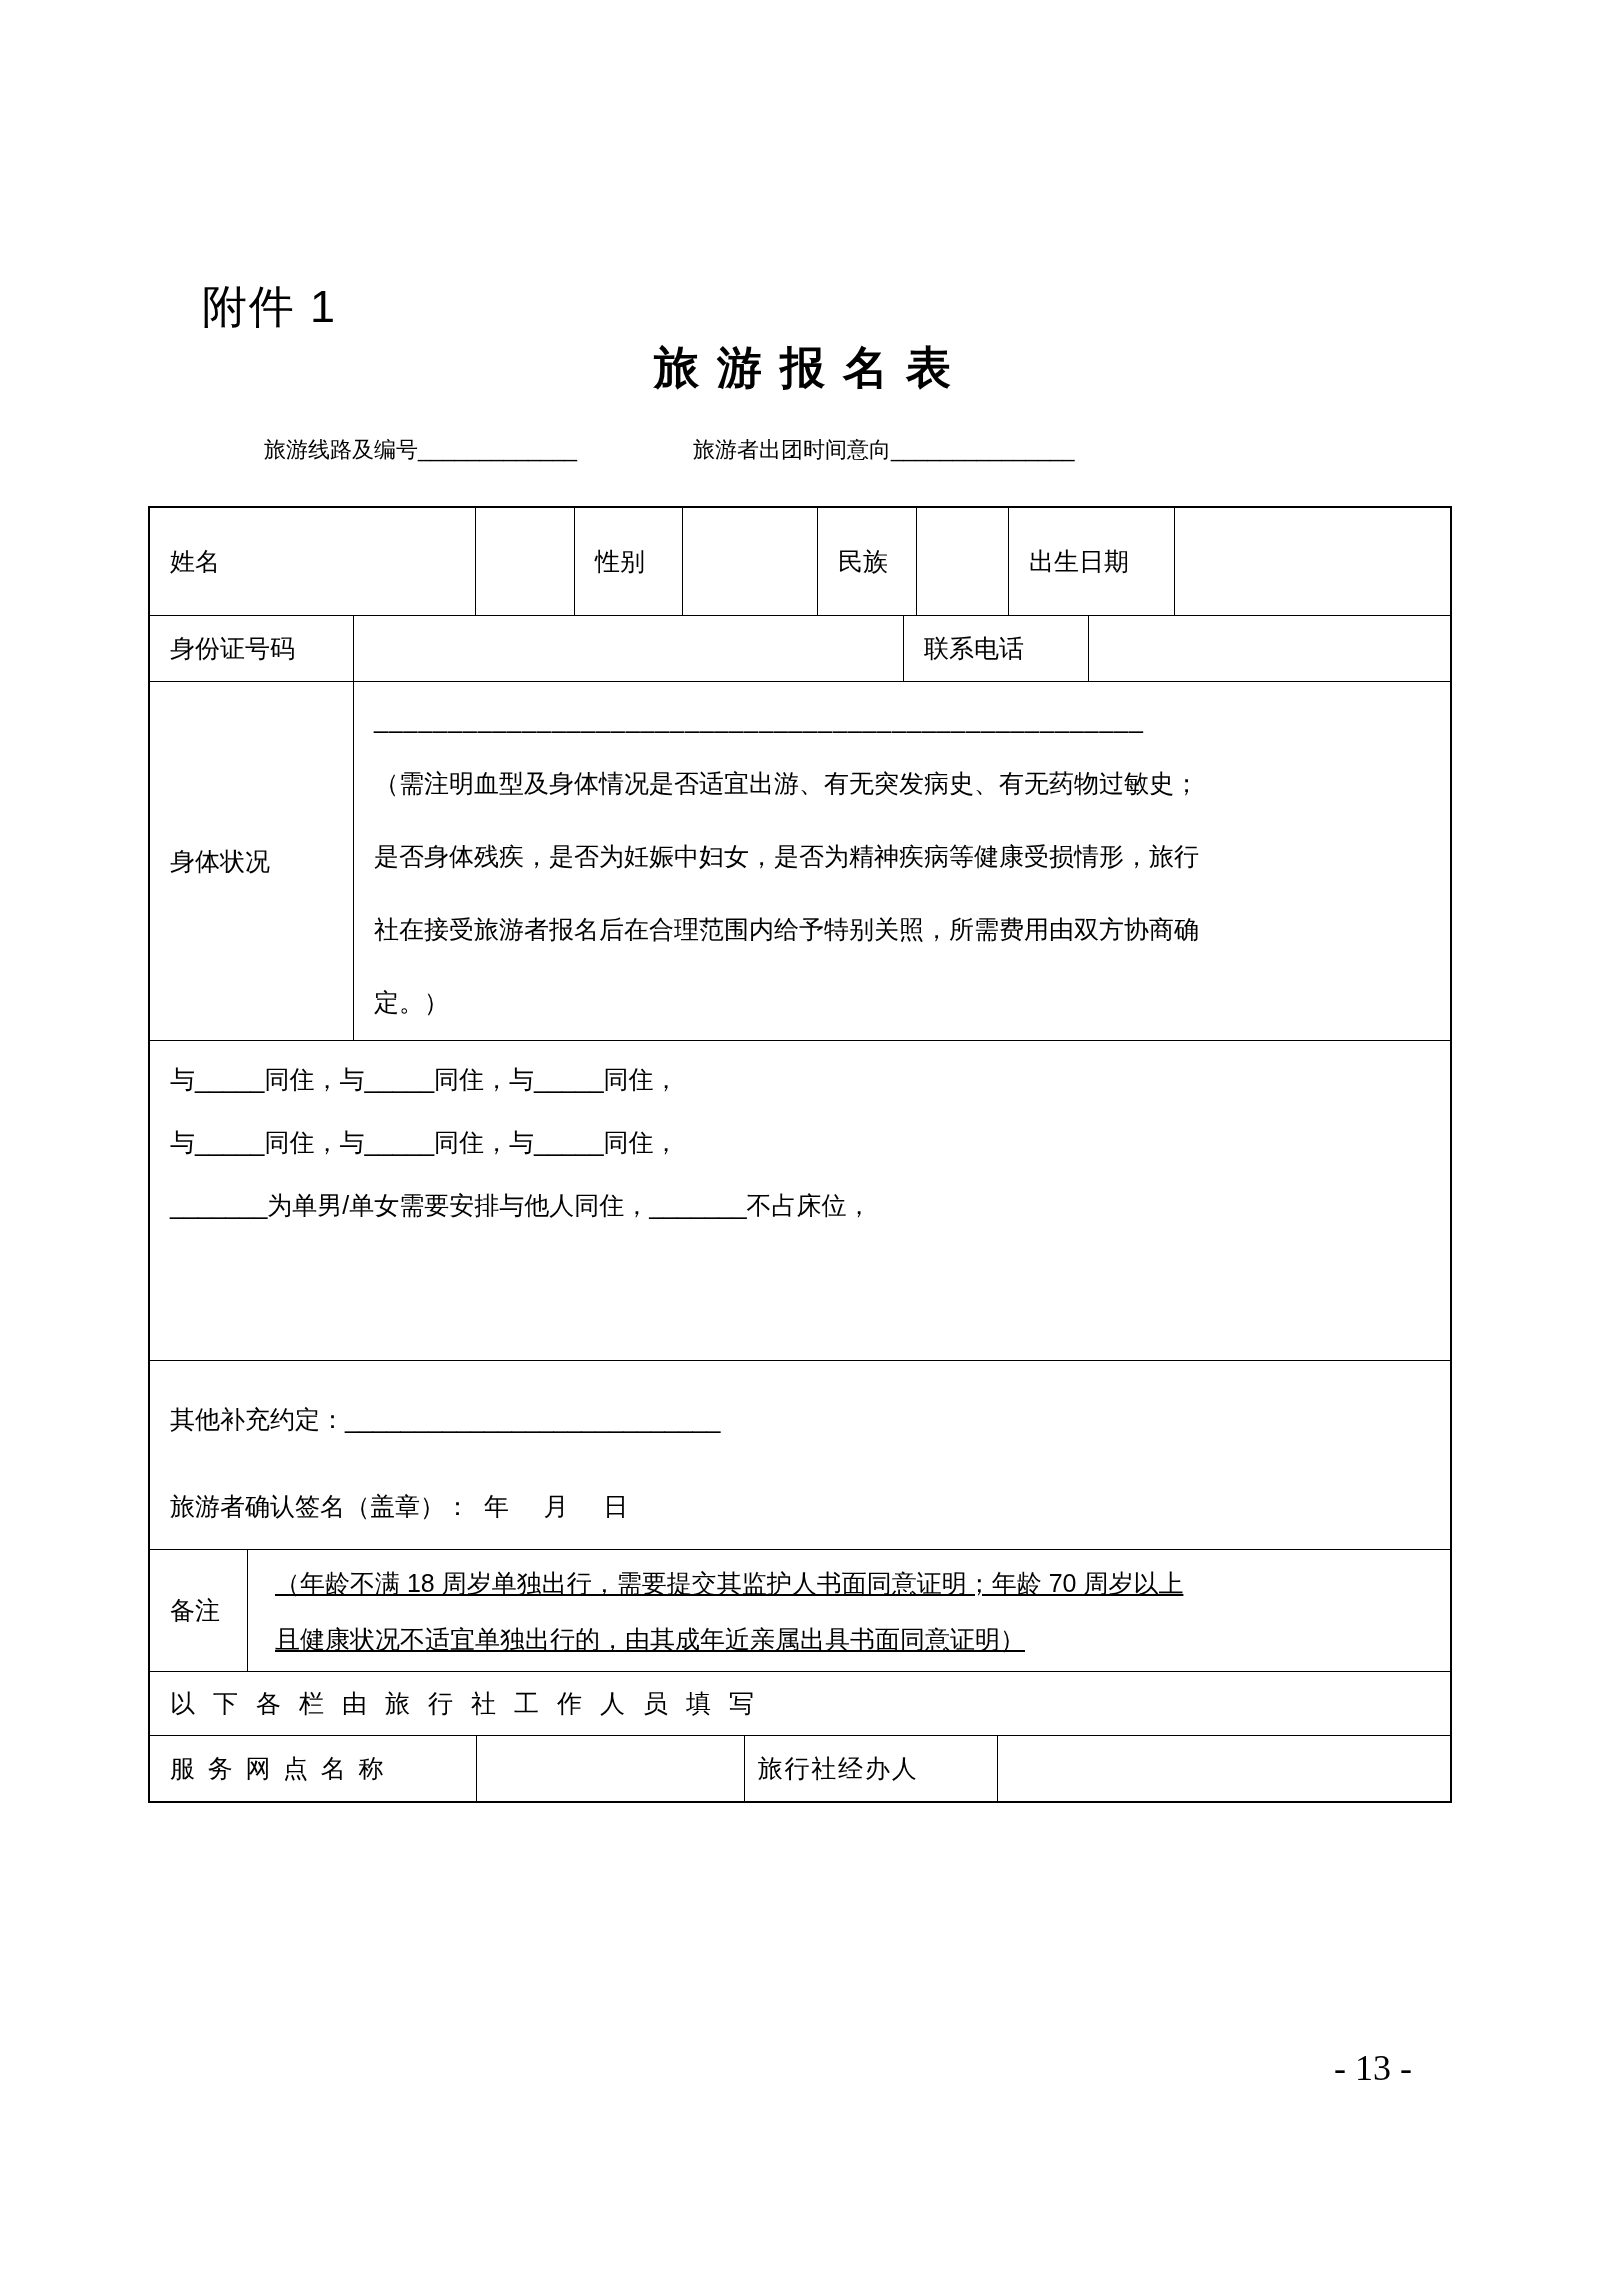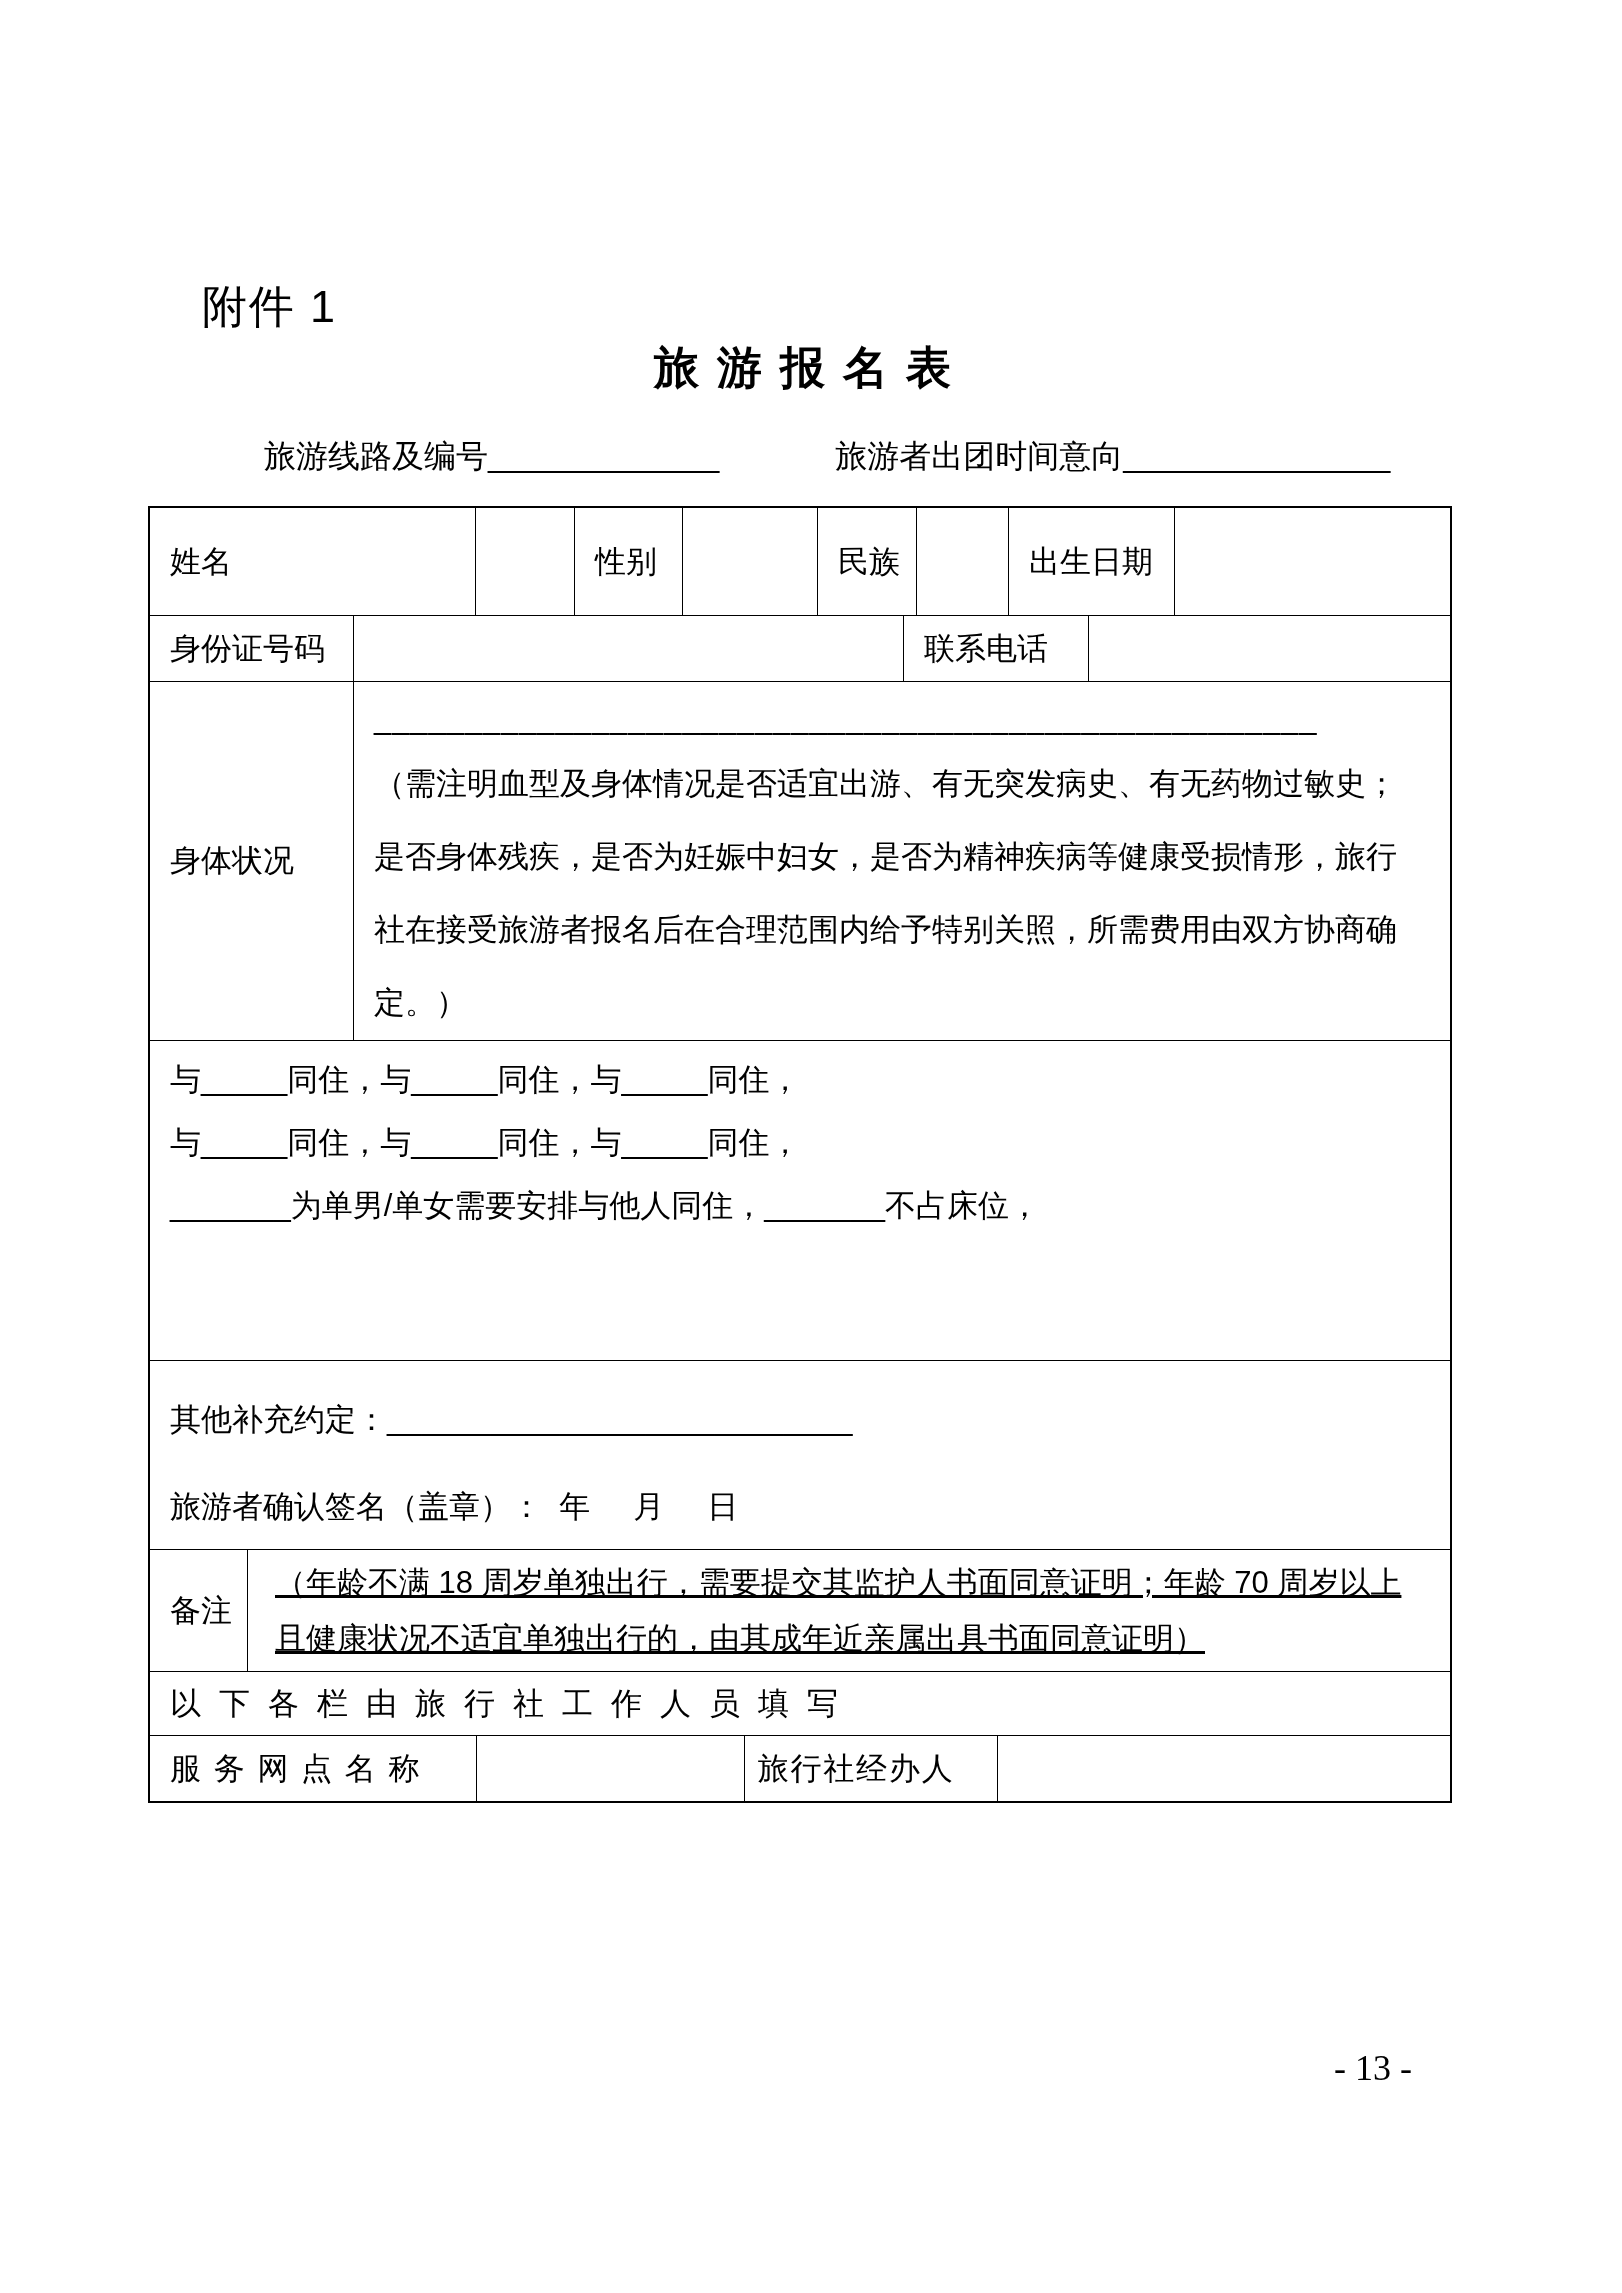--- a/index.html
+++ b/index.html
@@ -18,29 +18,29 @@
     font-size:45px;letter-spacing:1.8px;
   }
   .doc-title{
     position:absolute;left:0;right:0;top:338px;
     text-align:center;
     font-size:45px;font-weight:bold;letter-spacing:18px;
   }
   .subtitle{
     position:absolute;left:264px;top:435px;
     display:flex;gap:116px;
-    font-size:32px;white-space:nowrap;
+    font-size:22px;white-space:nowrap;
   }
 
   
   .tbl{
     position:absolute;left:148px;top:506px;width:1304px;
     border:2.7px solid #000;
     box-sizing:border-box;
-    font-size:31px;
+    font-size:25px;
   }
   .trow{display:flex;border-top:1.8px solid #000;box-sizing:border-box;}
   .trow:first-child{border-top:none;}
   .tcell{
     border-left:1.8px solid #000;box-sizing:border-box;
     flex:0 0 auto;overflow:hidden;
   }
   .tcell:first-child{border-left:none;}
   .grow{flex:1 1 auto;}
   .vcenter{display:flex;align-items:center;}

